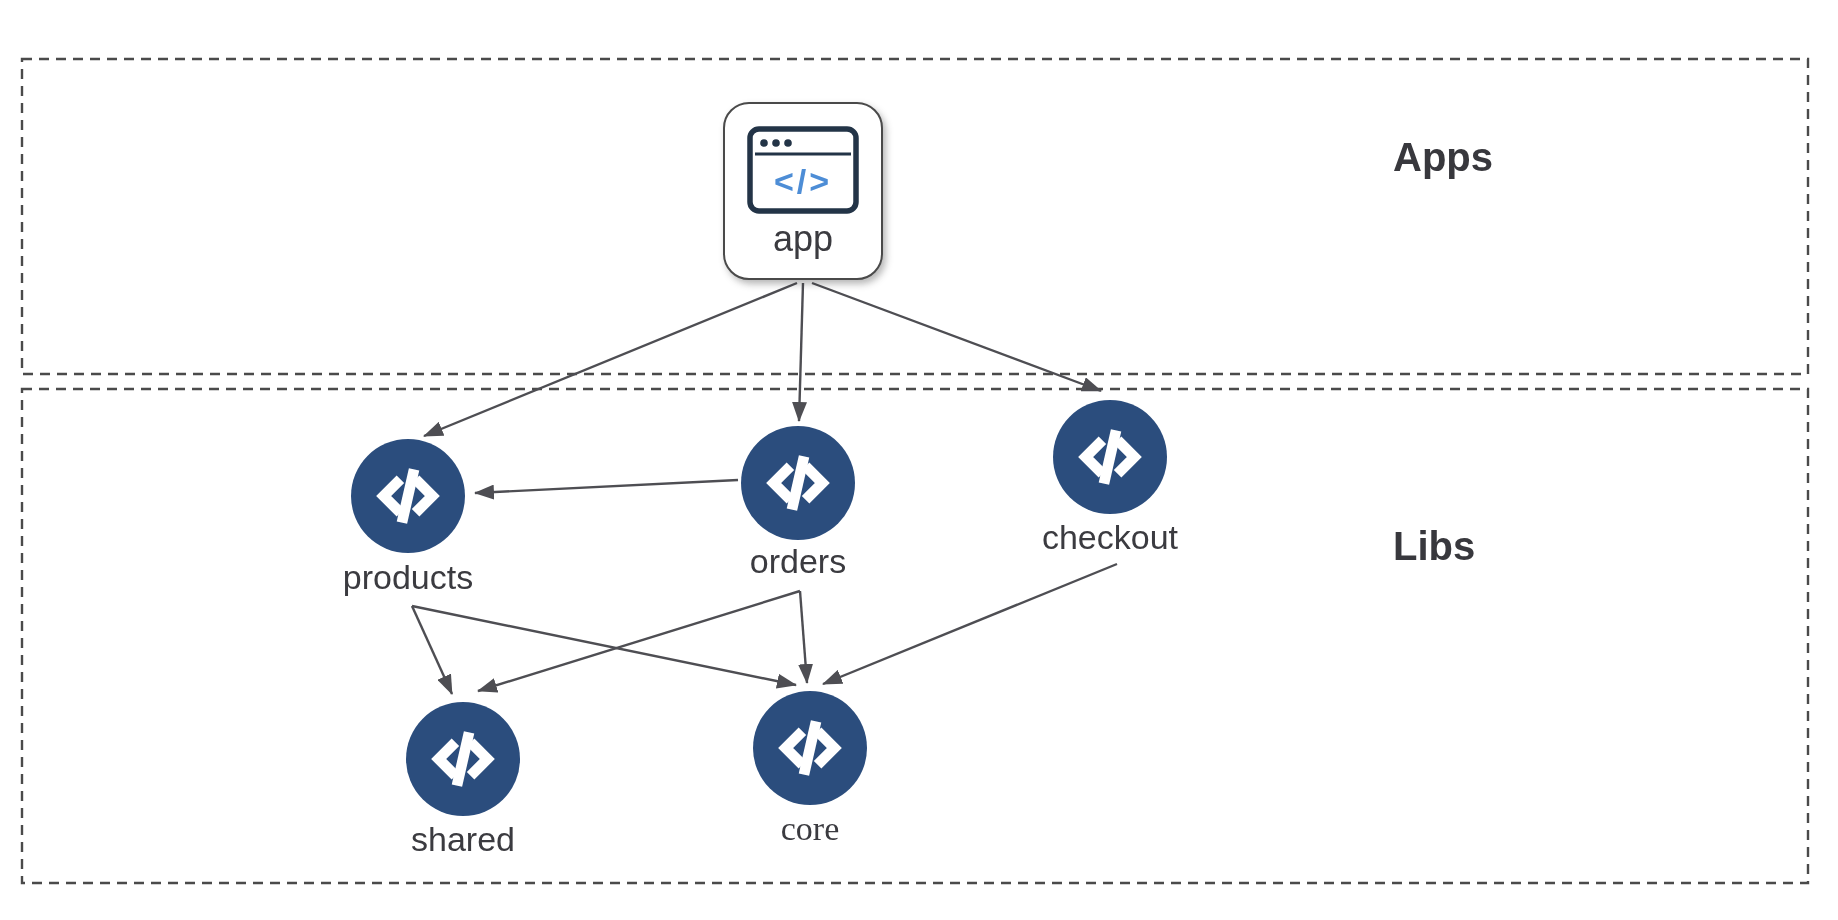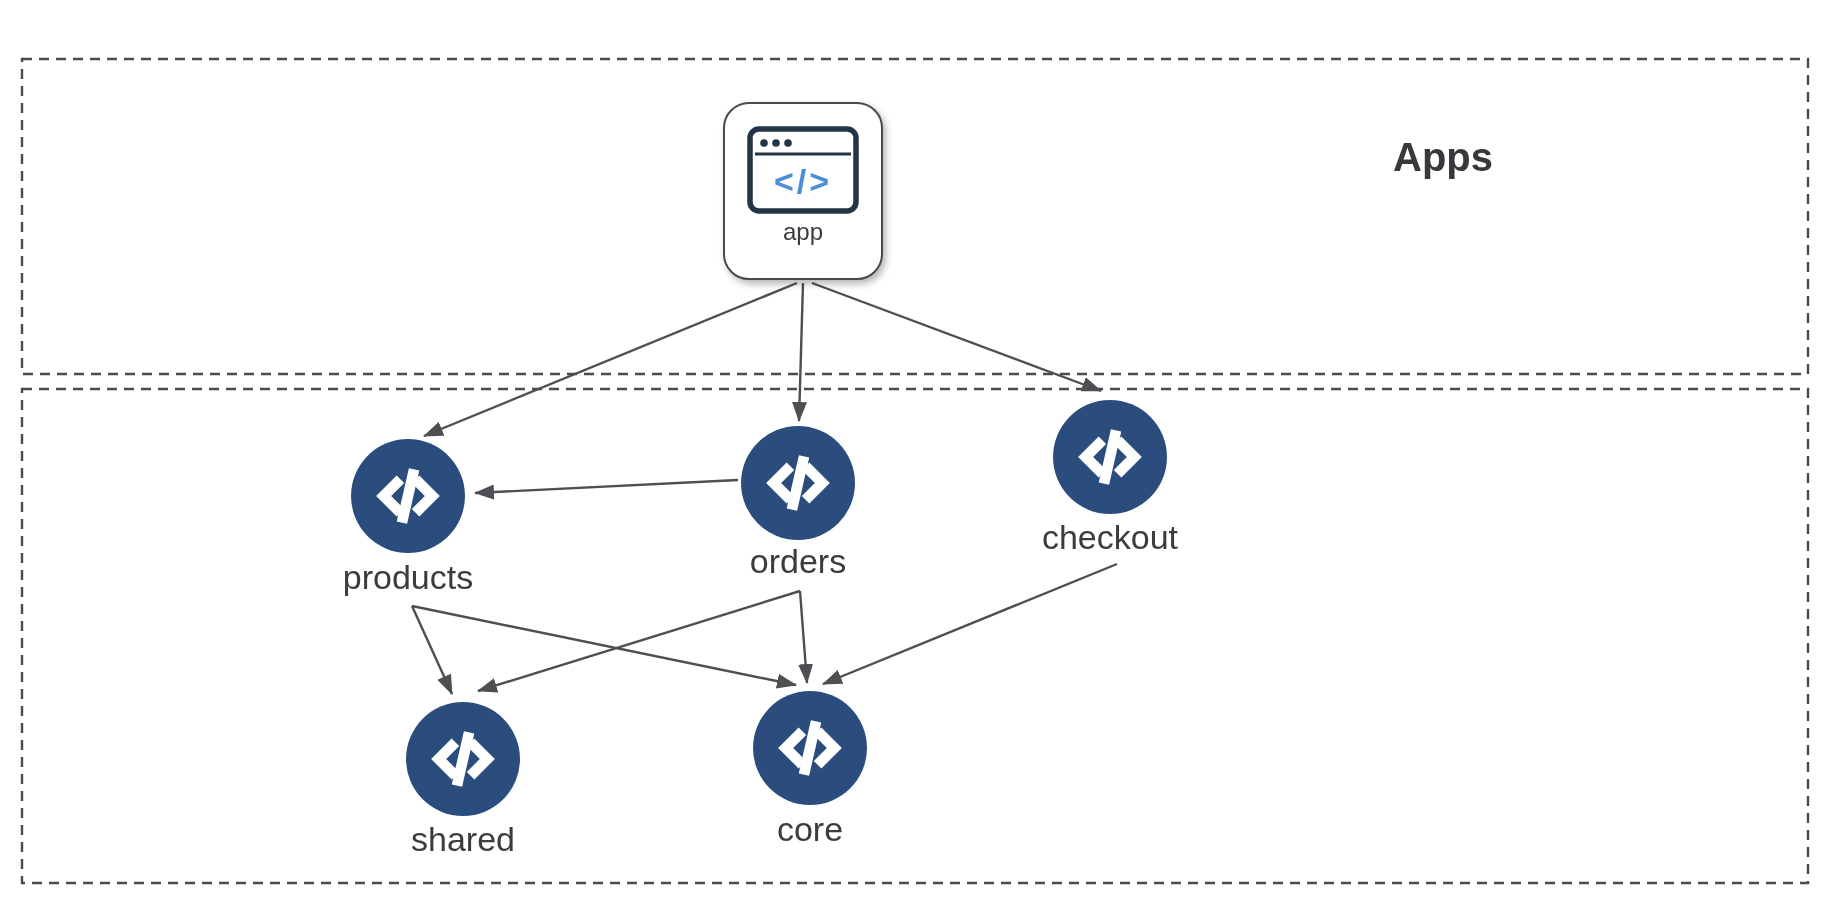--- a/index.html
+++ b/index.html
@@ -15,21 +15,21 @@
   .node-label{
     position:absolute;transform:translate(-50%,-50%);
     font-size:34px;color:#3b3b40;white-space:nowrap;
   }
   .app-node{
     position:absolute;left:723px;top:102px;width:160px;height:178px;
     box-sizing:border-box;border:2.5px solid #4a4a4a;border-radius:26px;
     background:#ffffff;box-shadow:3px 4px 7px rgba(50,50,50,.35);
     display:flex;flex-direction:column;align-items:center;padding-top:22px;
   }
-  .app-label{font-size:24px;color:#3b3b40;margin-top:4px;}
+  .app-label{font-size:36px;color:#3b3b40;margin-top:4px;}
   .section-title{position:absolute;color:#38383d;}
   .section-title .title{font-size:40px;font-weight:bold;line-height:62px;}
   .section-title .subtitle{font-size:40px;line-height:52px;}
 </style>
 </head>
 <body>
 
 <div class="canvas">
 
   <svg class="layer" width="1838" height="920" viewBox="0 0 1838 920">
@@ -102,21 +102,22 @@
       <path d="M40 28 L18 50 L40 72"></path>
         <path d="M60 28 L82 50 L60 72"></path>
       <line x1="58" y1="15" x2="42" y2="85"></line>
     </svg>
   </div>
 
   <div class="node-label" style="left:408px;top:577px;">products</div>
   <div class="node-label" style="left:798px;top:561px;text-align:right;">orders</div>
   <div class="node-label" style="left:1110px;top:537px;">checkout</div>
   <div class="node-label" style="left:463px;top:839px;">shared</div>
-  <div class="node-label" style="left:810px;top:829px;">core</div>
+  <div class="node-label" style="left:810px;top:829px;font-family:Liberation Serif, serif;">core</div>
 
   <div class="section-title" style="left:1393px;top:126px;">
     <div class="title">Apps</div>
   </div>
   <div class="section-title" style="left:1393px;top:515px;">
+    <div class="title">Libs</div>
   </div>
 
 </div>
 
 </body></html>

